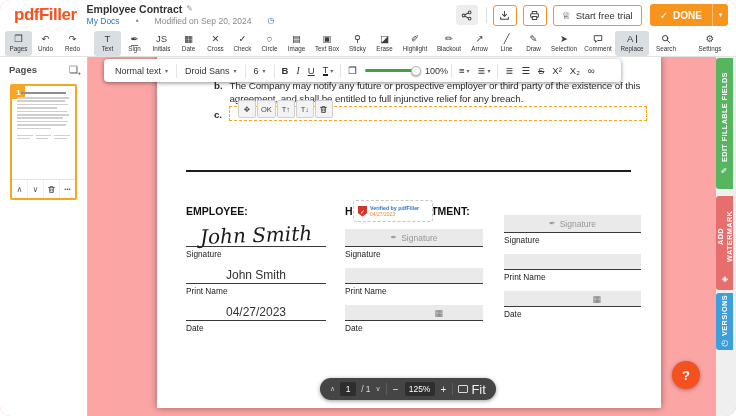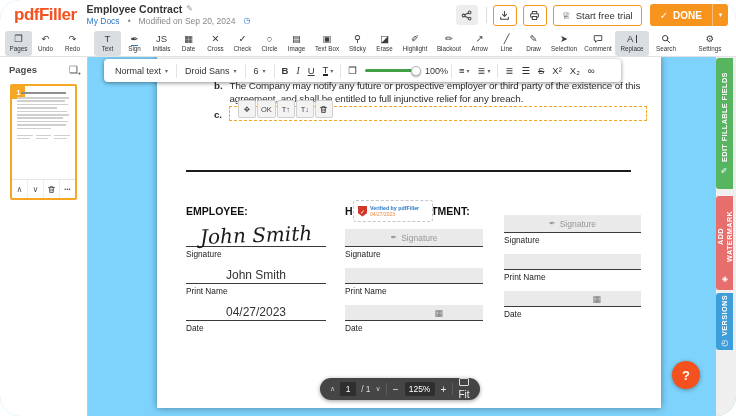--- a/index.html
+++ b/index.html
@@ -1,26 +1,26 @@
 <!DOCTYPE html>
 <html><head>
 <meta charset="utf-8">
 <style>
   html,body{margin:0;padding:0;background:#fff;}
   *{box-sizing:border-box;}
-  .app{position:relative;width:736px;height:416px;background:#7dd3fc;border-radius:20px;overflow:hidden;
+  .app{position:relative;width:736px;height:416px;background:#fca5a5;border-radius:10px;overflow:hidden;
        font-family:"Liberation Sans","DejaVu Sans",sans-serif;-webkit-font-smoothing:antialiased;}
   svg{display:block;}
   
   .header{position:absolute;top:0;left:0;right:0;height:30px;background:#fff;display:flex;align-items:center;padding:0 8px;z-index:40;}
   .logo{font-size:17px;font-weight:bold;color:#f4511e;letter-spacing:-.5px;margin:0 10px 0 6px;}
   .tblock{display:flex;flex-direction:column;justify-content:center;line-height:1.1;}
   .trow1{display:flex;align-items:center;gap:4px;font-size:10.5px;font-weight:bold;color:#333;}
   .trow1 .pencil{font-size:8px;color:#999;font-weight:normal;}
-  .trow2{display:flex;align-items:flex-start;gap:8px;font-size:8.5px;color:#888;margin-top:1px;}
+  .trow2{display:flex;align-items:flex-start;gap:16px;font-size:8.5px;color:#888;margin-top:1px;}
   .trow2 .lnk{color:#2b78c6;}
   .trow2 .clock{color:#2b78c6;font-size:8px;}
   .hspacer{flex:1;}
   .gbtn{height:20px;background:#ededed;border:none;border-radius:3px;display:flex;align-items:center;gap:5px;
         padding:0 9px;font-size:9.5px;color:#333;margin-left:6px;cursor:pointer;font-family:inherit;}
   .gbtn.sq{width:22px;padding:0;justify-content:center;}
   .hsep{width:1px;height:16px;background:#ddd;margin-left:8px;}
   .obtn{height:21px;background:#fff;border:1px solid #f7941e;border-radius:3px;display:flex;align-items:center;gap:5px;
         padding:0 8px;font-size:9.5px;color:#333;margin-left:6px;cursor:pointer;font-family:inherit;}
   .obtn.sq{width:24px;padding:0;justify-content:center;}
@@ -122,21 +122,21 @@
   
   .pager{position:absolute;left:320px;top:321px;height:22px;background:#454545;border-radius:11px;display:flex;align-items:center;
          gap:5px;padding:0 10px;box-shadow:0 1px 4px rgba(0,0,0,.4);z-index:15;}
   .pager .chev{color:#c9c9c9;font-size:7px;background:none;border:none;cursor:pointer;padding:0;}
   .dbox{background:#2e2e2e;border-radius:2px;color:#fff;font-size:8.5px;display:flex;align-items:center;justify-content:center;}
   .dbox.pg{width:16px;height:14px;}
   .dbox.zm{width:30px;height:14px;}
   .of{color:#ddd;font-size:8.5px;}
   .psep{width:1px;height:12px;background:#5d5d5d;}
   .pm{color:#eee;font-size:10px;background:none;border:none;cursor:pointer;padding:0 1px;}
-  .fit{display:flex;align-items:center;gap:3px;color:#eee;font-size:10px;background:none;border:none;cursor:pointer;padding:0;font-family:inherit;flex-direction:column;}
+  .fit{display:flex;align-items:center;gap:3px;color:#eee;font-size:13px;background:none;border:none;cursor:pointer;padding:0;font-family:inherit;}
   .fitbox{width:10px;height:8px;border:1px solid #ddd;border-radius:1px;display:flex;align-items:center;justify-content:center;font-size:4px;color:#ddd;}
   .help{position:absolute;left:672px;top:304px;width:28px;height:28px;border-radius:50%;background:#f4511e;color:#fff;
         font-size:13px;font-weight:bold;border:none;display:flex;align-items:center;justify-content:center;cursor:pointer;
         box-shadow:0 1px 4px rgba(0,0,0,.35);z-index:16;font-family:inherit;}
 </style>
 </head>
 <body>
 
 <div class="app">
 

